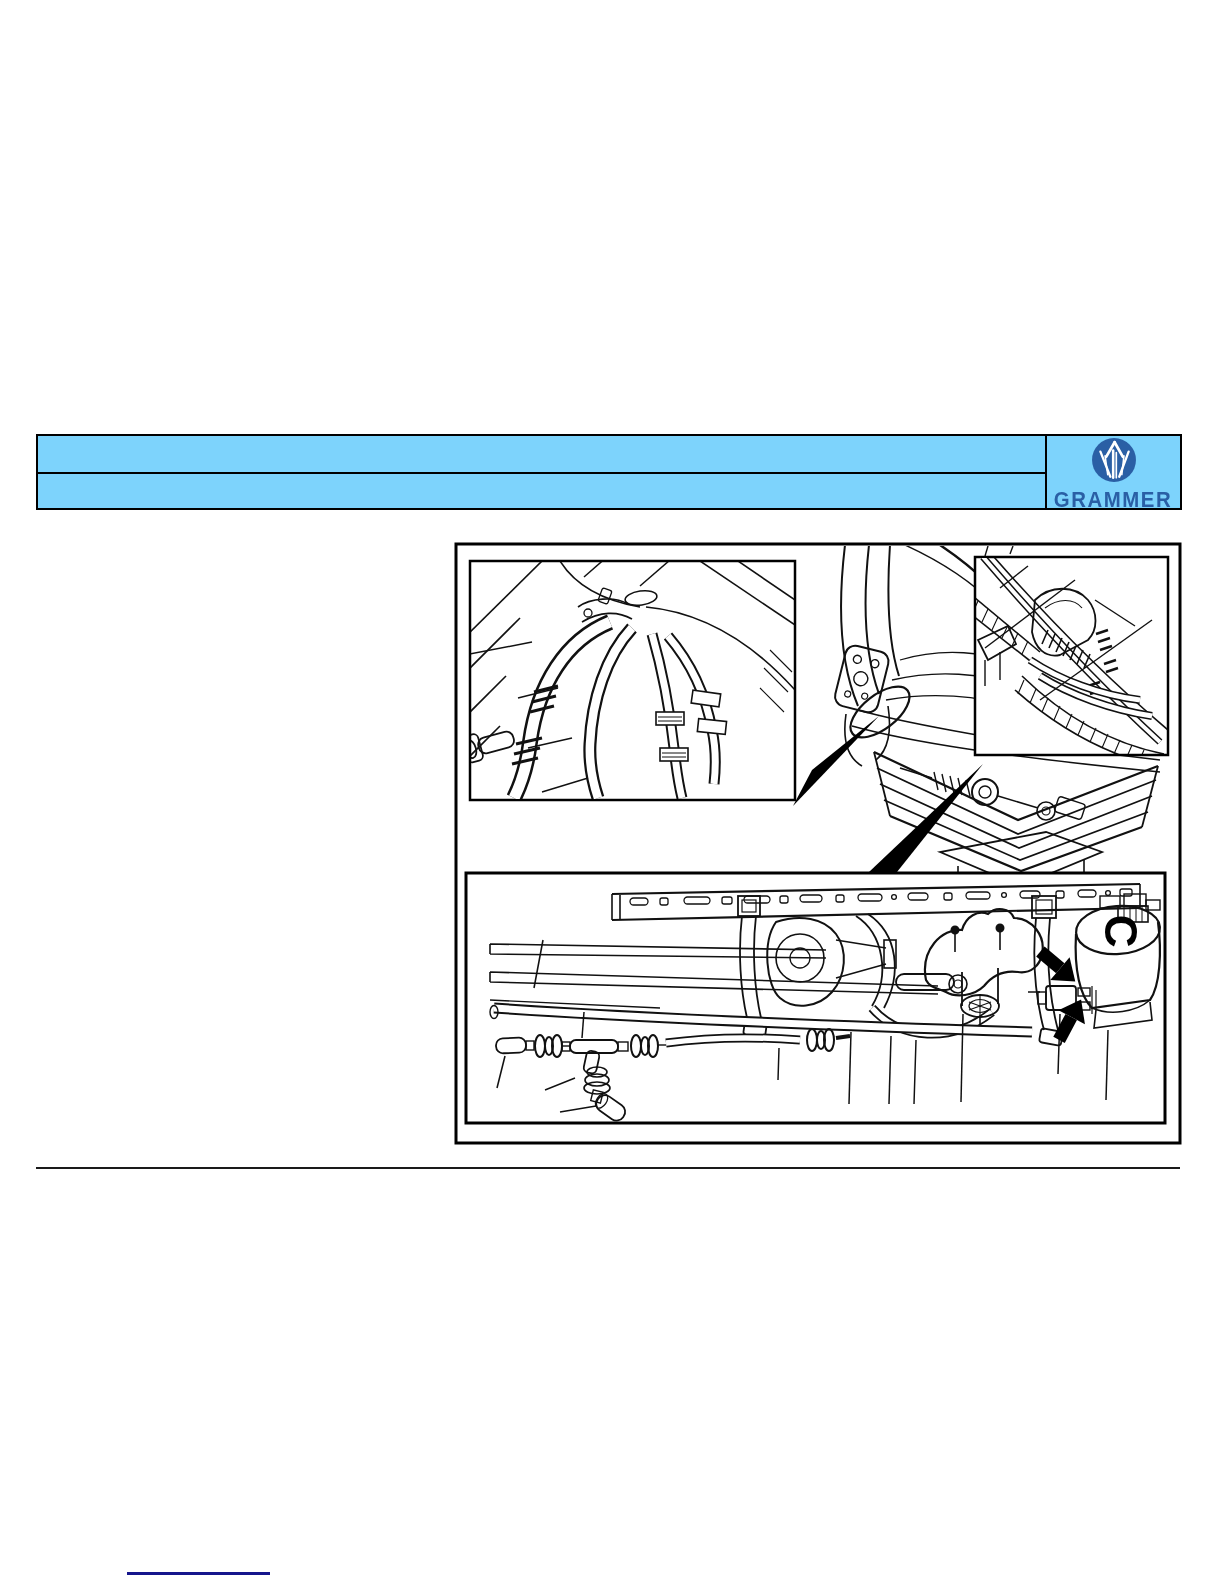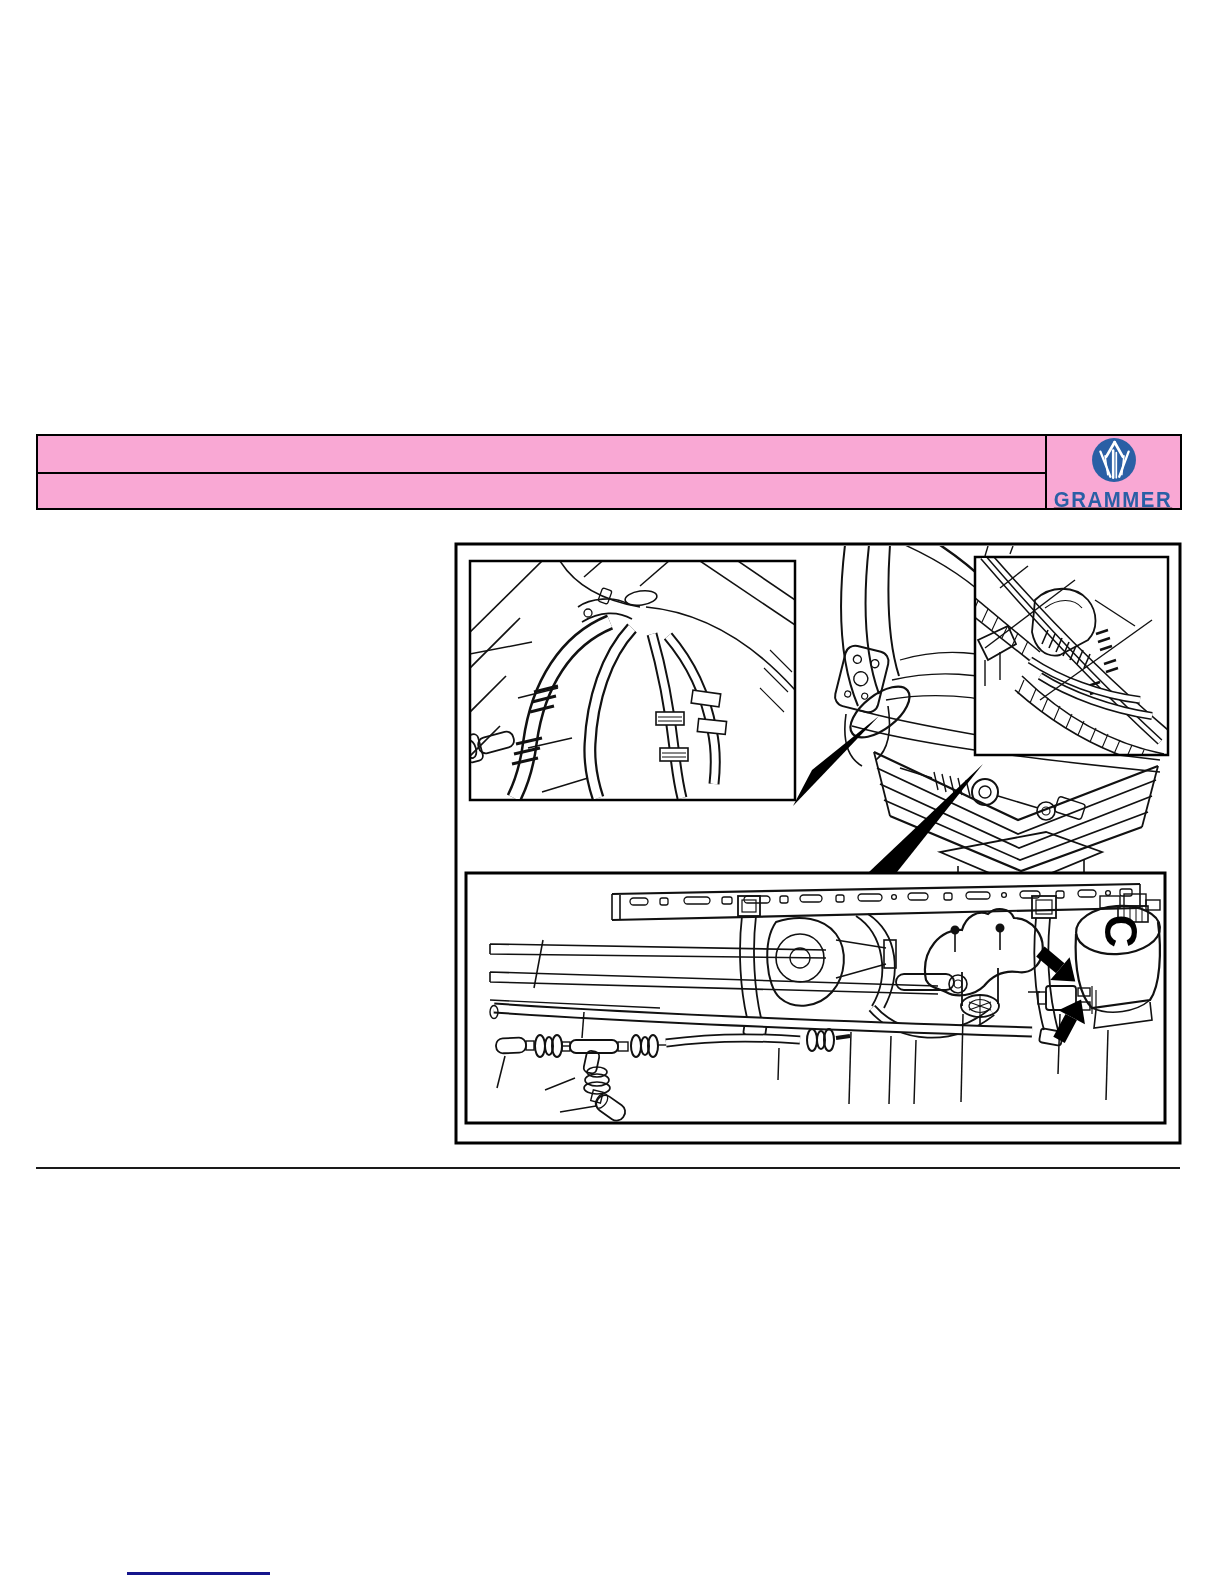--- a/index.html
+++ b/index.html
@@ -5,21 +5,21 @@
   html,body{margin:0;padding:0;}
   body{
     width:1224px;height:1584px;position:relative;background:#ffffff;
     font-family:"Liberation Sans", sans-serif;overflow:hidden;
   }
   .page{position:absolute;inset:0;background:#ffffff;}
 
   
   .header-box{
     position:absolute;left:36px;top:434px;width:1146px;height:76px;
-    border:2px solid #000;display:flex;background:#f9a8d4;box-sizing:border-box;text-decoration:underline;
+    border:2px solid #000;display:flex;background:#7dd3fc;box-sizing:border-box;
   }
   .header-left{flex:1;display:flex;flex-direction:column;}
   .header-row-top{flex:1.05;border-bottom:2px solid #000;}
   .header-row-bottom{flex:1;}
   .header-logo-cell{
     width:135px;border-left:2px solid #000;display:flex;flex-direction:column;
     align-items:center;justify-content:center;gap:1px;box-sizing:border-box;padding-top:2px;
   }
   .grammer-word{
     font-weight:bold;font-size:20px;letter-spacing:1.5px;color:#2a5fa5;

